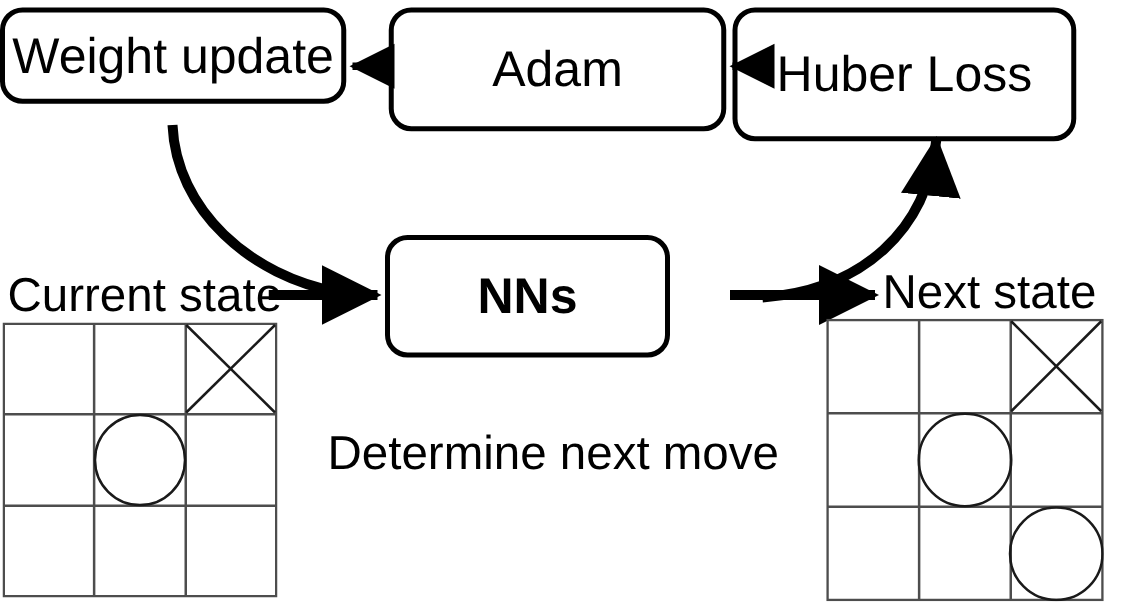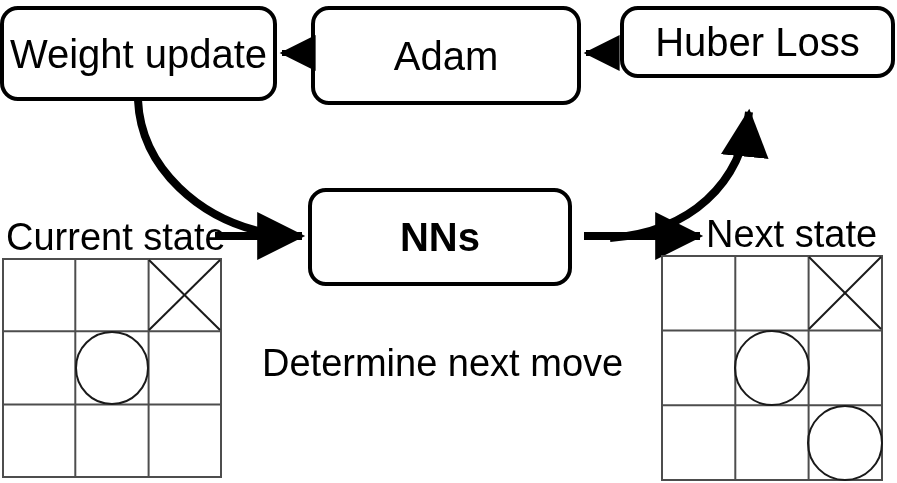--- a/index.html
+++ b/index.html
@@ -51,33 +51,33 @@
     width: 897px;
     height: 483px;
     pointer-events: none;
   }
 </style>
 </head>
 <body>
 
 <div id="canvas">
 
-  <div class="node-box" id="node-weight-update" style="left:0px; top:6px; width:277px; height:95px;">
+  <div class="node-box" id="node-weight-update" style="left:0px; top:6px; width:277px; height:77px;">
     <span>Weight update</span>
   </div>
 
   <div class="node-box" id="node-adam" style="left:311px; top:6px; width:270px; height:99px;">
     <span>Adam</span>
   </div>
 
-  <div class="node-box" id="node-huber-loss" style="left:620px; top:6px; width:275px; height:72px;">
+  <div class="node-box" id="node-huber-loss" style="left:586px; top:6px; width:275px; height:107px;">
     <span>Huber Loss</span>
   </div>
 
-  <div class="node-box bold" id="node-nns" style="left:308px; top:188px; width:264px; height:98px;">
+  <div class="node-box bold" id="node-nns" style="left:308px; top:188px; width:228px; height:98px;">
     <span>NNs</span>
   </div>
 
   <div class="plain-label" style="left:6px; top:218px;">Current state</div>
 
   <div class="plain-label" style="left:706px; top:215px;text-align:right;">Next state</div>
 
   <div class="plain-label" style="left:262px; top:344px;">Determine next move</div>
 
   <svg class="overlay" viewBox="0 0 897 483" xmlns="http://www.w3.org/2000/svg">

